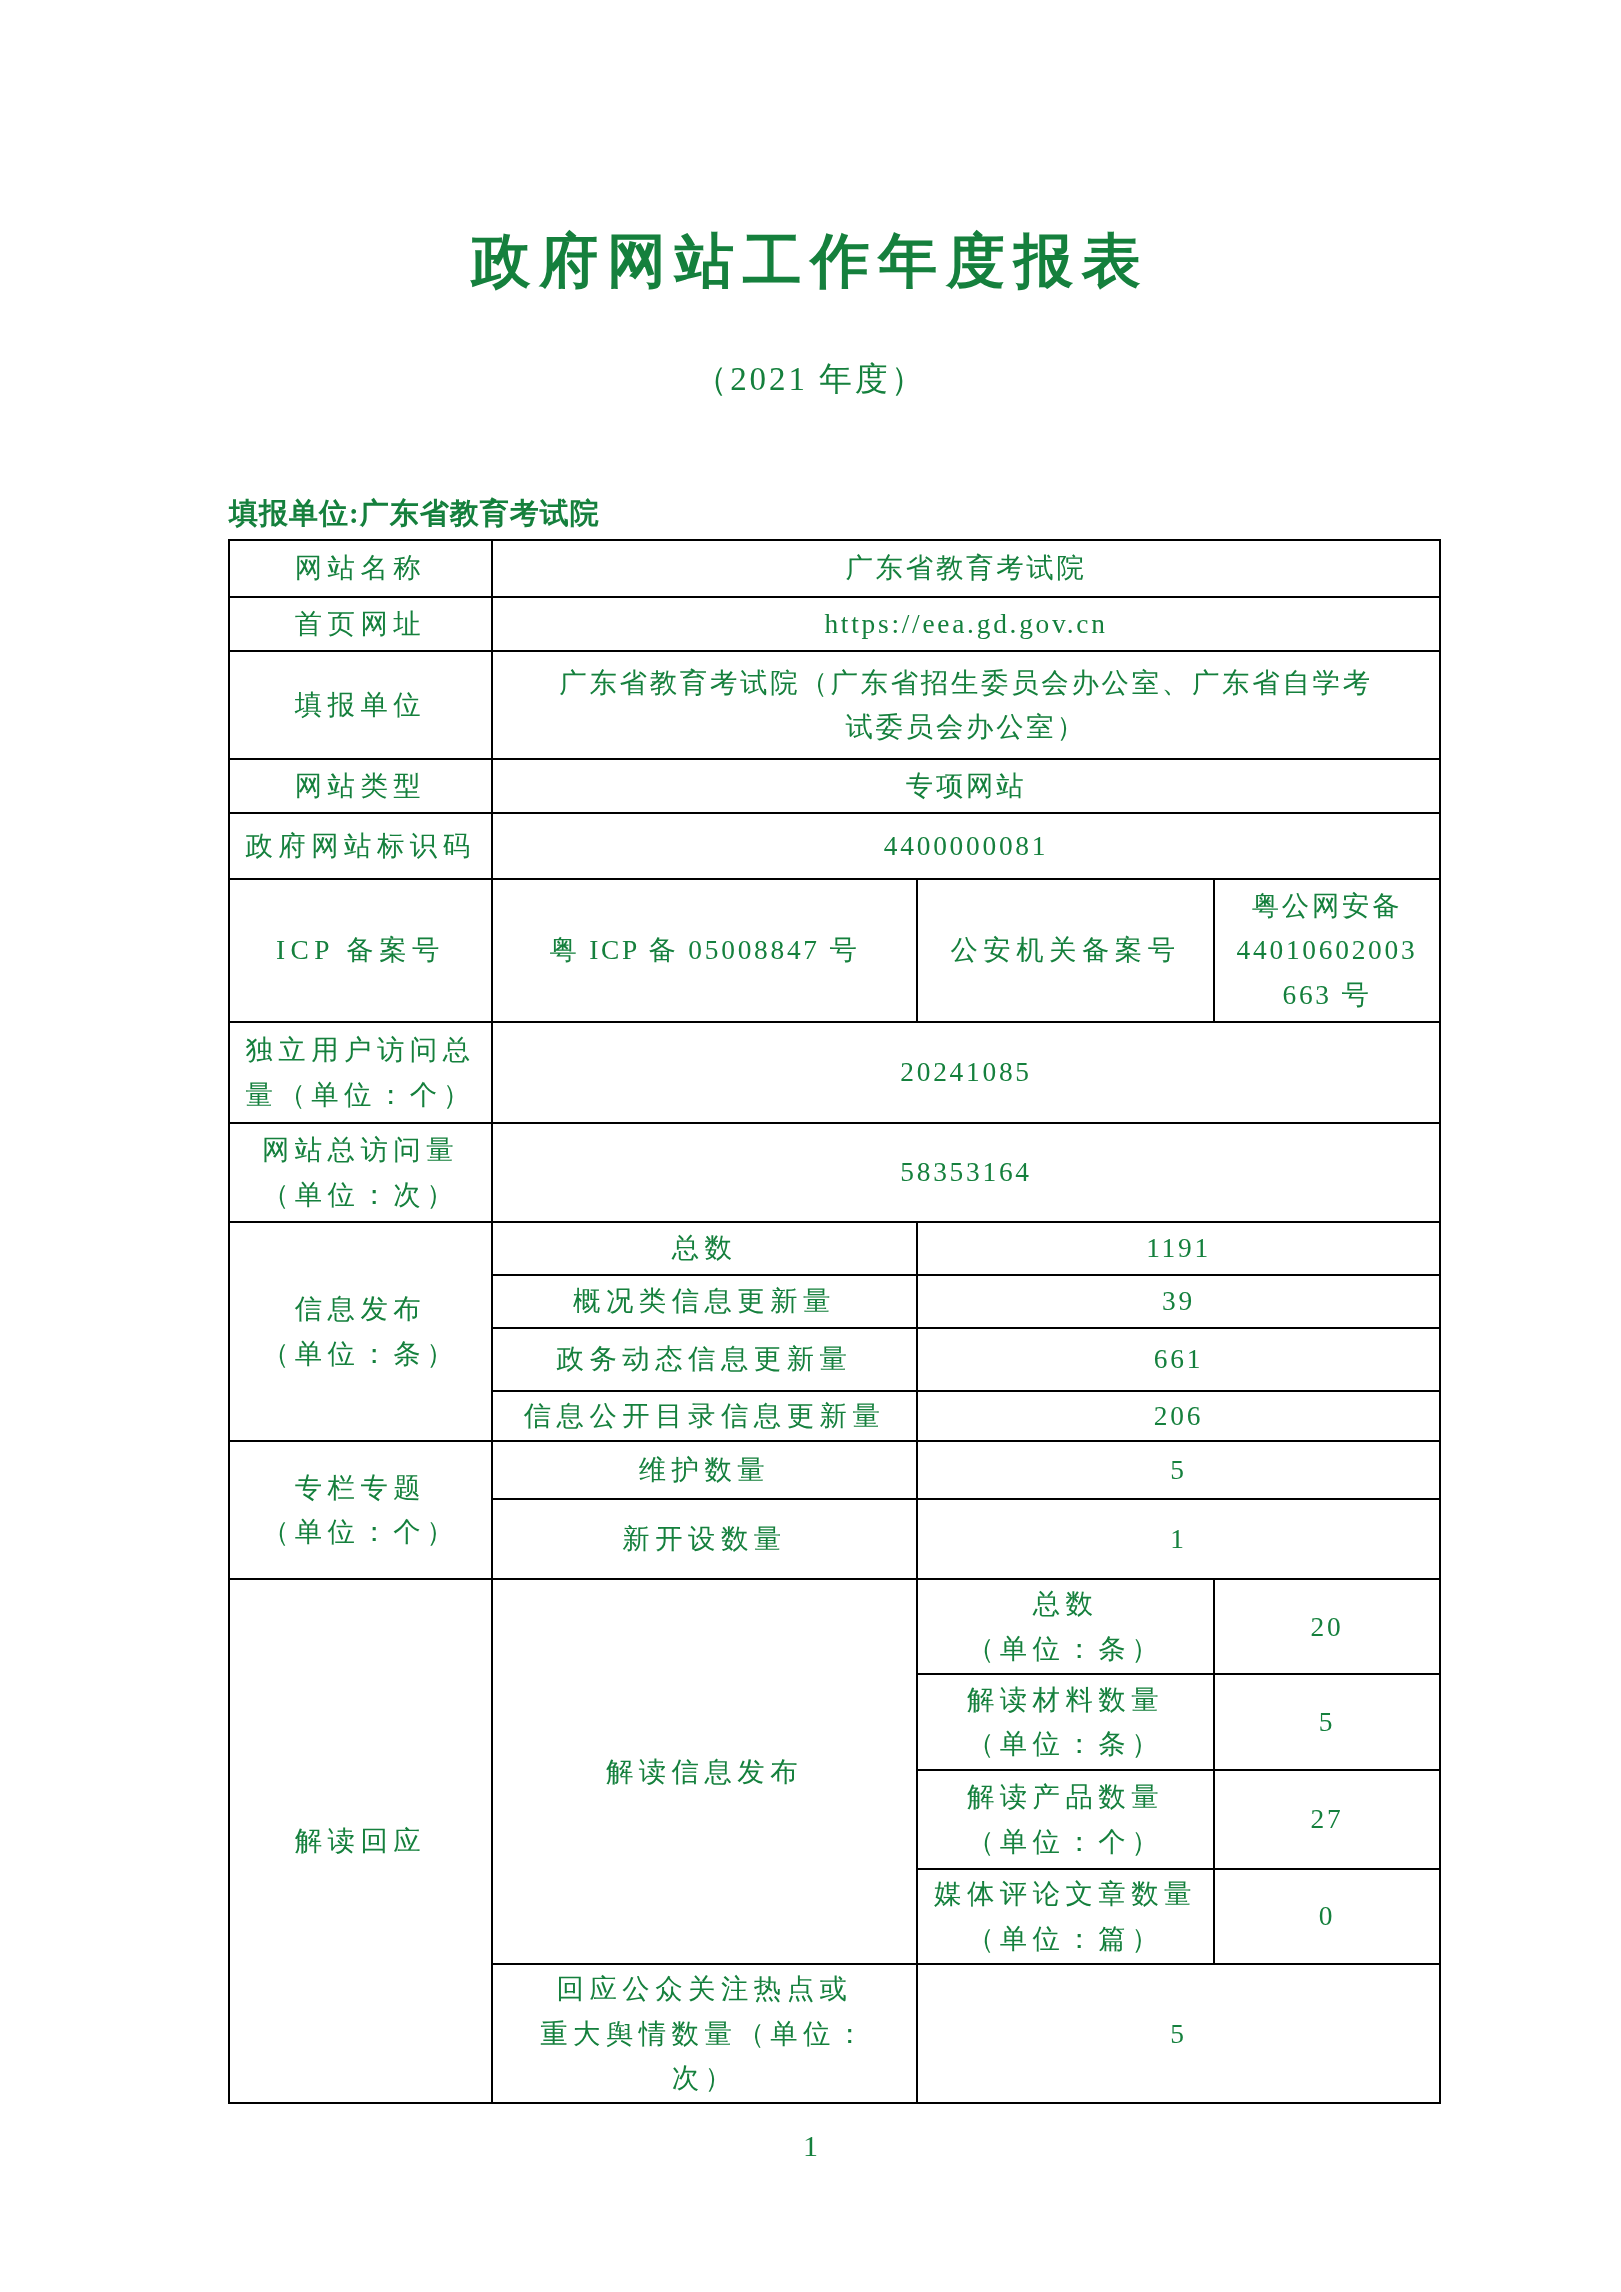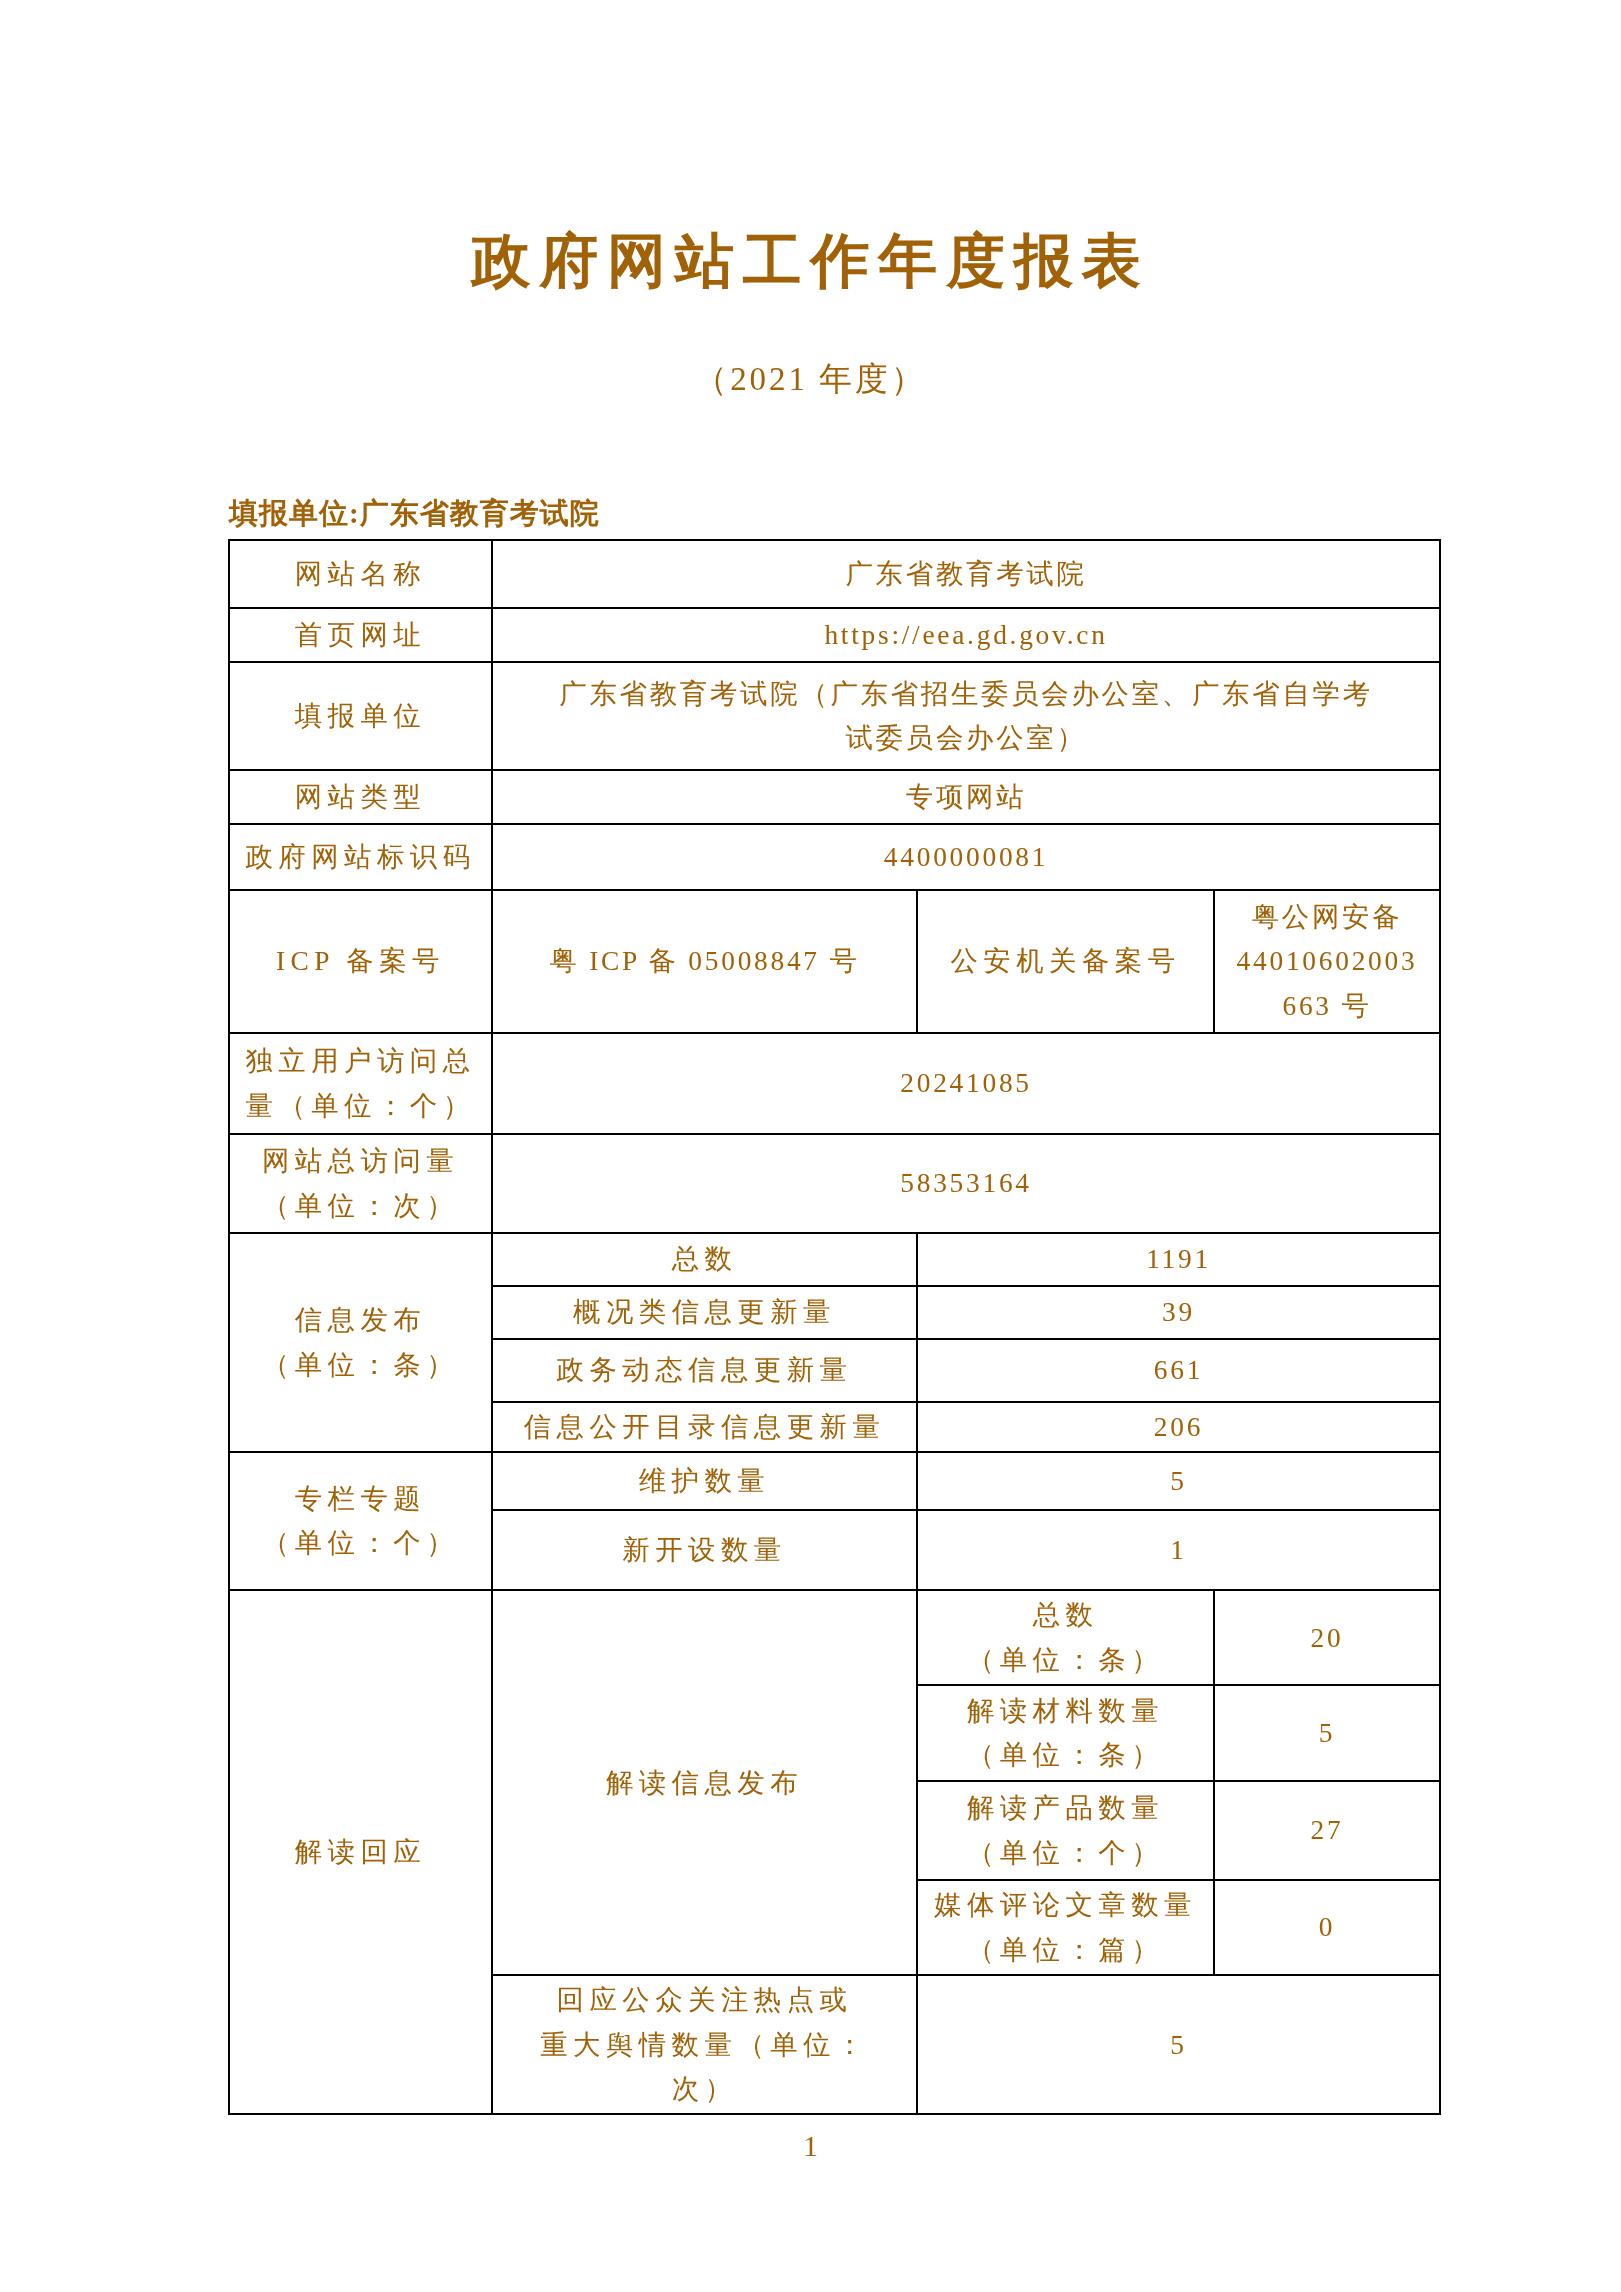--- a/index.html
+++ b/index.html
@@ -1,20 +1,20 @@
 <!DOCTYPE html>
 <html><head>
 <meta charset="utf-8">
 <style>
   html,body{margin:0;padding:0;background:#ffffff;}
   .page{
     position:relative;
     width:1621px;height:2293px;
     background:#ffffff;
-    color:#a16207;
+    color:#15803d;
     font-family:"Liberation Serif","DejaVu Serif",serif;
     overflow:hidden;
   }
   .doc-title{
     position:absolute;top:222px;left:0;width:100%;
     text-align:center;
     font-family:"DejaVu Sans","Liberation Sans",sans-serif;
     font-weight:700;
     font-size:59px;
     letter-spacing:8.8px;
@@ -69,21 +69,21 @@
 
   <table class="report">
     <colgroup>
       <col style="width:263px">
       <col style="width:425px">
       <col style="width:297px">
       <col style="width:226px">
     </colgroup>
 
     <tbody>
-        <tr style="height:68px">
+        <tr style="height:57px">
       <td class="lab">网站名称</td>
       <td class="val" colspan="3">广东省教育考试院</td>
     </tr>
 
     <tr class="g" style="height:54px">
       <td class="lab">首页网址</td>
       <td class="val" colspan="3">https://eea.gd.gov.cn</td>
     </tr>
 
     <tr class="g" style="height:108px">

